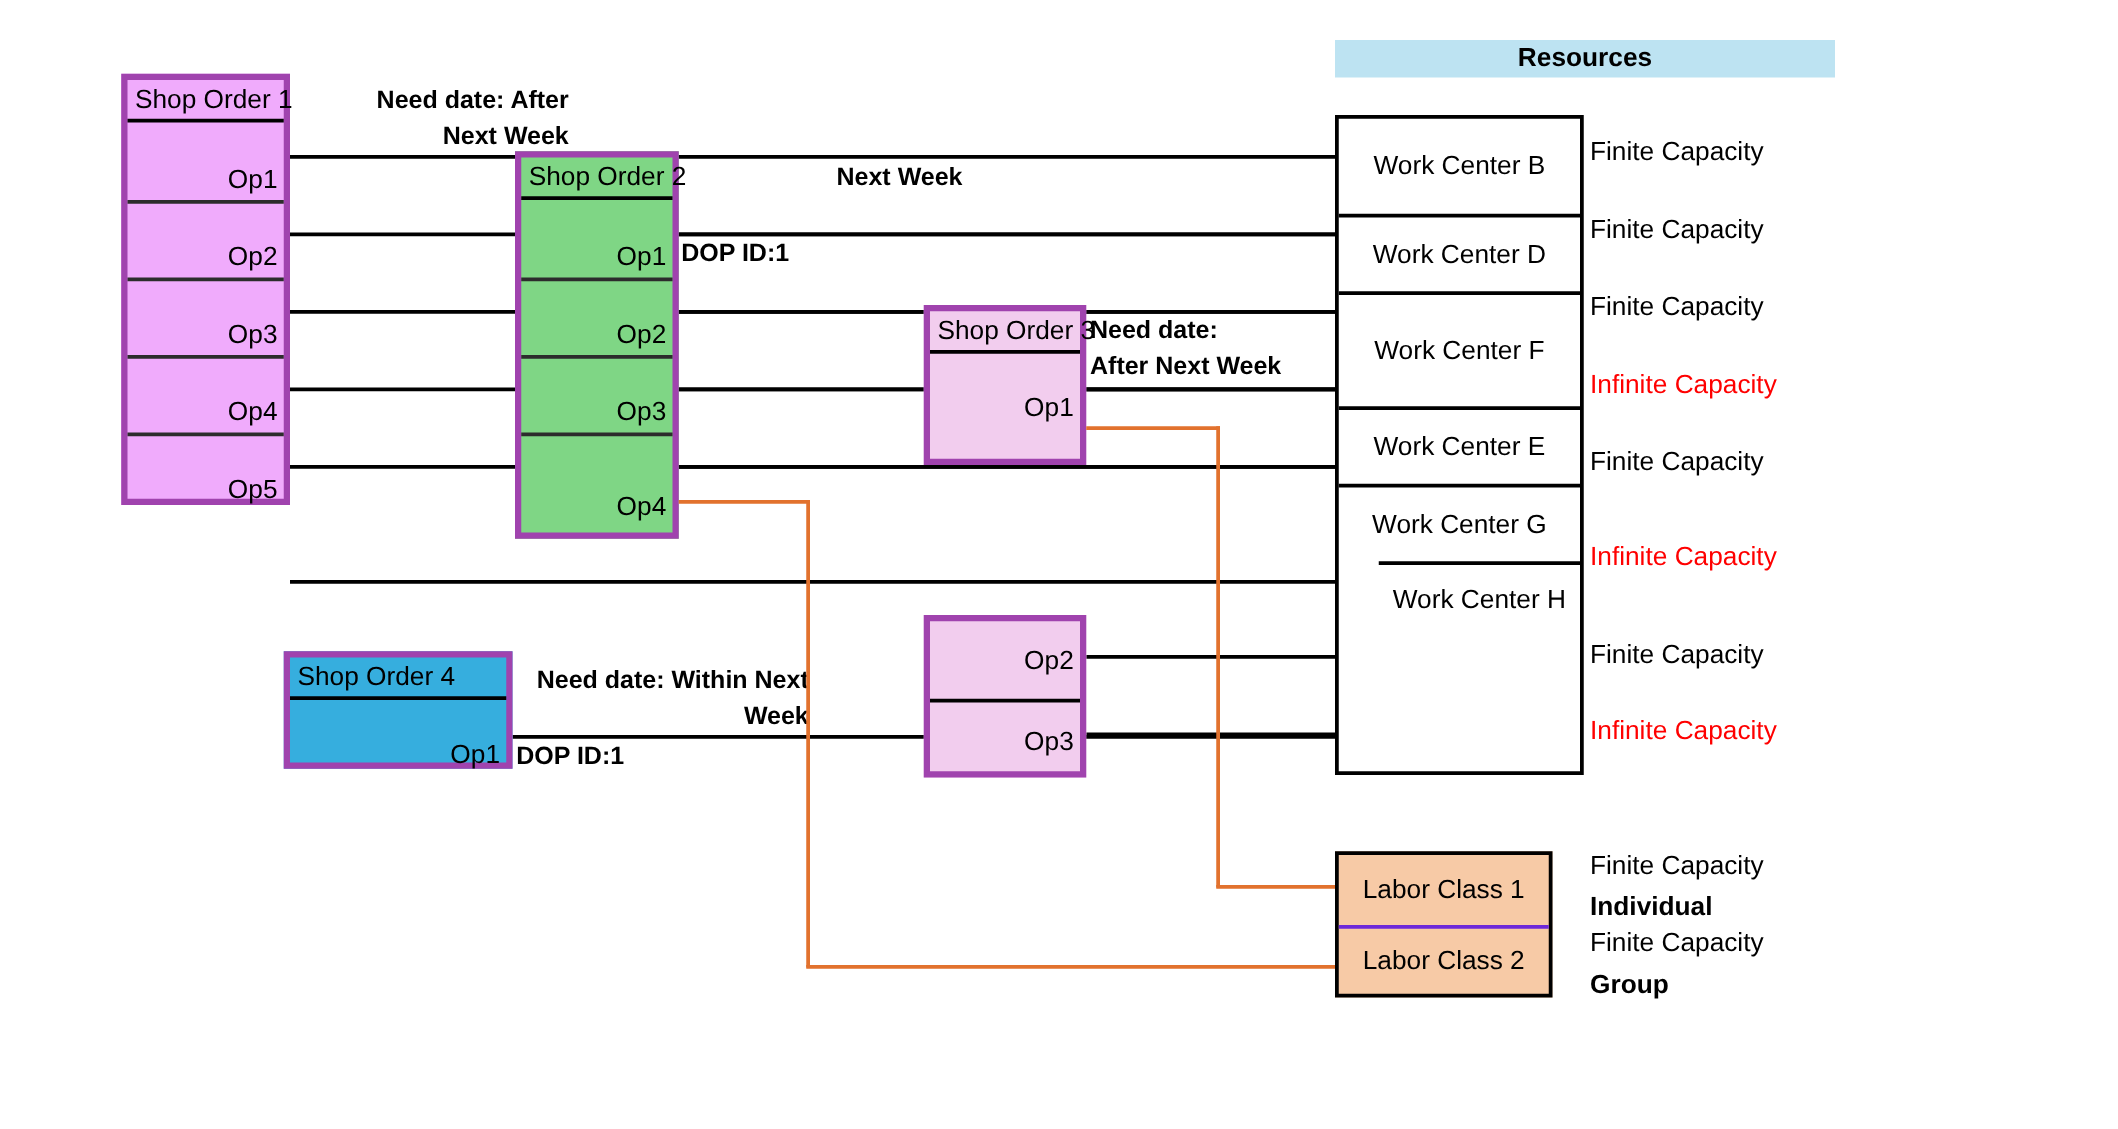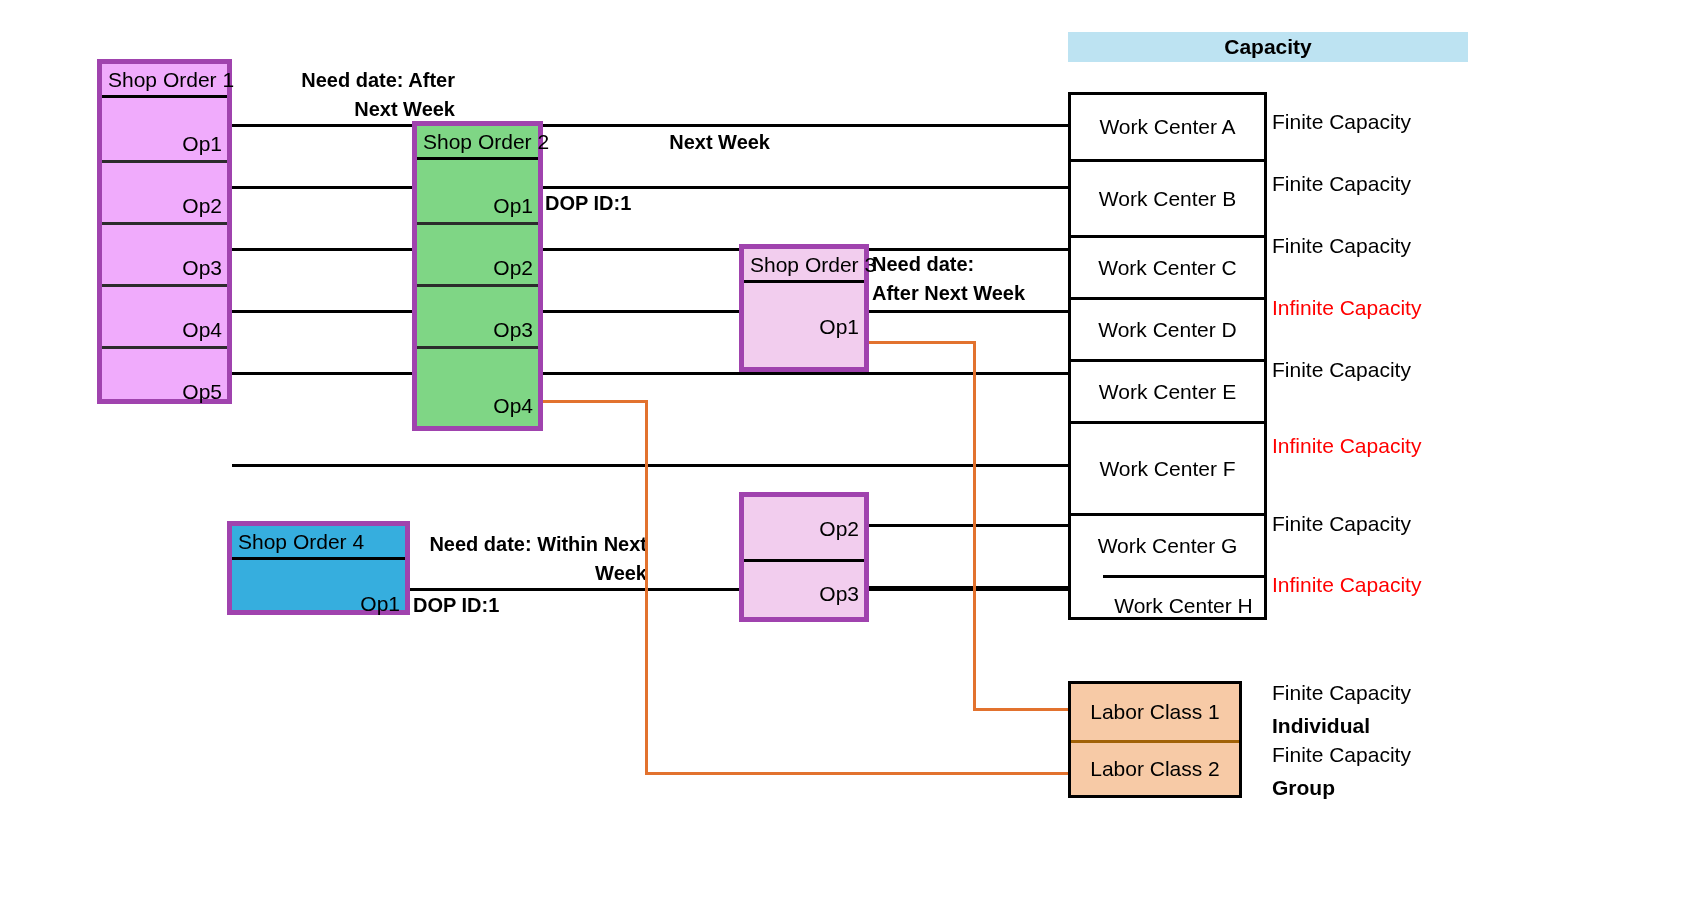--- a/index.html
+++ b/index.html
@@ -25,21 +25,21 @@
   .res-header{position:absolute;background:#bde3f2;color:#000;font-weight:bold;
               font-size:21px;display:flex;align-items:center;justify-content:center;}
   .wc-box{position:absolute;box-sizing:border-box;border:3px solid #000;background:#fff;}
   .wc-row{position:relative;box-sizing:border-box;display:flex;align-items:center;
           justify-content:center;font-size:21px;color:#000;white-space:nowrap;}
   .wc-row + .wc-row{border-top:3px solid #000;}
 
   .lc-box{position:absolute;box-sizing:border-box;border:3px solid #000;background:#f7caa6;}
   .lc-row{position:relative;box-sizing:border-box;display:flex;align-items:center;
           justify-content:center;font-size:21px;color:#000;white-space:nowrap;}
-  .lc-row + .lc-row{border-top:3px solid #a16207;}
+  .lc-row + .lc-row{border-top:3px solid #6d28d9;}
 
   .cap{position:absolute;font-size:21px;color:#000;white-space:nowrap;}
   .cap.inf{color:#ff0000;}
   .cap.bold{font-weight:bold;}
 
   
   .note{position:absolute;font-size:20px;font-weight:bold;color:#000;line-height:1.45;}
   .note.ctr{text-align:right;}
   .note.left{text-align:left;}
 
@@ -48,21 +48,21 @@
   .oline{position:absolute;background:#e2722e;}
   .oh{height:3px;}
   .ov{width:3px;}
 </style>
 </head>
 <body>
 
 <div id="stage">
 
   <div class="res-header" style="left:1068px;top:32px;width:400px;height:30px;">
-    <span>Capacity</span>
+    <span>Resources</span>
   </div>
 
   <div class="hline" style="left:232px;top:124px;width:836px;"></div>
   <div class="hline" style="left:232px;top:186px;width:836px;"></div>
   <div class="hline" style="left:232px;top:248px;width:836px;"></div>
   <div class="hline" style="left:232px;top:310px;width:836px;"></div>
   <div class="hline" style="left:232px;top:372px;width:836px;"></div>
   <div class="hline" style="left:232px;top:464px;width:836px;"></div>
 
   <div class="hline" style="left:410px;top:588px;width:658px;"></div>
@@ -158,37 +158,31 @@
 
   <div class="oline oh" style="left:869px;top:341px;width:107px;"></div>
   <div class="oline ov" style="left:973px;top:341px;height:369px;"></div>
   <div class="oline oh" style="left:973px;top:708px;width:95px;"></div>
 
   <div class="oline oh" style="left:543px;top:400px;width:105px;"></div>
   <div class="oline ov" style="left:645px;top:400px;height:374px;"></div>
   <div class="oline oh" style="left:645px;top:772px;width:423px;"></div>
 
   <div class="wc-box" style="left:1068px;top:92px;width:199px;height:528px;">
-    <div class="wc-row" style="height:64px;">
-      <span>Work Center A</span>
-    </div>
     <div class="wc-row" style="height:76px;">
       <span>Work Center B</span>
     </div>
     <div class="wc-row" style="height:62px;">
-      <span>Work Center C</span>
-    </div>
-    <div class="wc-row" style="height:62px;">
       <span>Work Center D</span>
+    </div>
+    <div class="wc-row" style="height:92px;">
+      <span>Work Center F</span>
     </div>
     <div class="wc-row" style="height:62px;">
       <span>Work Center E</span>
-    </div>
-    <div class="wc-row" style="height:92px;">
-      <span>Work Center F</span>
     </div>
     <div class="wc-row" style="height:62px;">
       <span>Work Center G</span>
     </div>
     <div class="wc-row" style="height:59px;margin-left:32px;">
       <span>Work Center H</span>
     </div>
   </div>
 
   <div class="cap" style="left:1272px;top:110px;">Finite Capacity</div>

